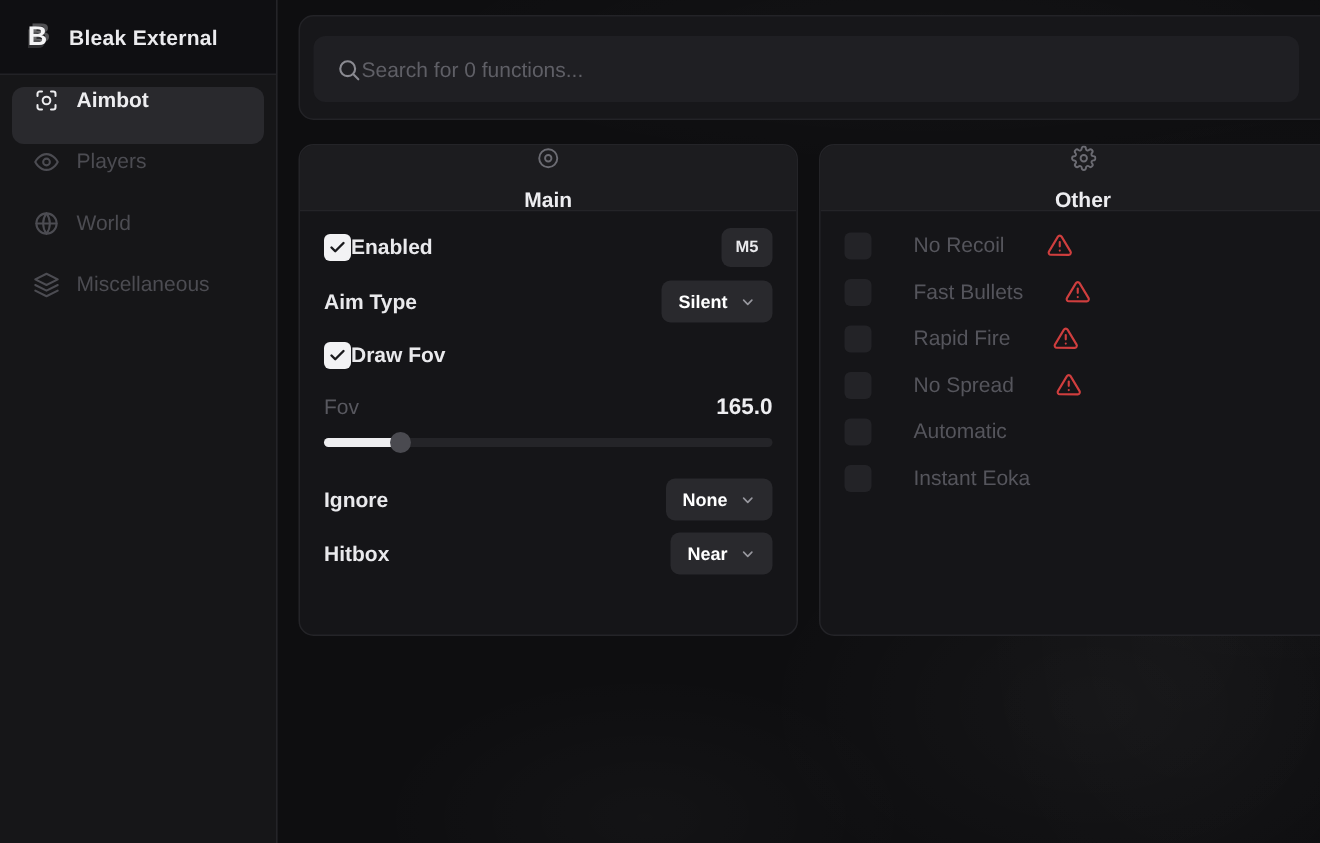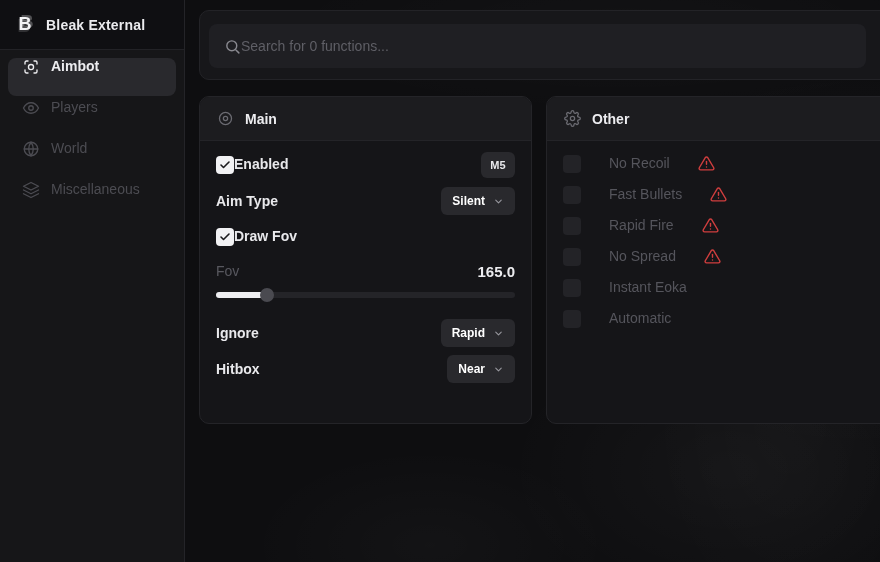--- a/index.html
+++ b/index.html
@@ -63,21 +63,21 @@
   .search-box input::placeholder { color:#5f5f66; }
 
   .panel {
     position:absolute; top:96px; height:328px; z-index:1;
     background:#151518; border:1px solid #242428; border-radius:10px;
   }
   .panel.main  { left:199px; width:333px; }
   .panel.other { left:546px; width:352px; }
   .panel-header {
     height:44px; display:flex; align-items:center; gap:11px; padding:0 17px;
-    background:#1c1c1f; border-bottom:1px solid #242428; border-radius:9px 9px 0 0;
+    background:#1c1c1f; border-bottom:1px solid #242428; border-radius:9px 9px 0 0;flex-direction:column;
   }
   .panel-header .ic { width:17px; height:17px; color:#6b6b72; display:inline-flex; }
   .panel-title { font-size:14px; font-weight:600; color:#ededf0; }
   .panel-body { padding:10px 16px 0 16px; }
 
   .row { display:flex; align-items:center; justify-content:space-between; min-height:28px; }
   .row + .row { margin-top:8px; }
   .left-group { display:flex; align-items:flex-start; }
   .lbl { font-size:14px; font-weight:600; color:#e9e9ec; }
   .lbl.dim { color:#58585f; font-weight:500; }
@@ -243,21 +243,21 @@
       </div>
       <div class="slider">
         <div class="slider-track"></div>
         <div class="slider-fill" style="width:17%"></div>
         <div class="slider-thumb" style="left:calc(17% - 7px)"></div>
       </div>
 
       <div class="row mt16">
         <span class="lbl">Ignore</span>
         <span class="dropdown">
-          <span class="val">Rapid</span>
+          <span class="val">None</span>
           <span class="ic">
             <svg viewBox="0 0 24 24" fill="none" stroke="currentColor" stroke-width="2.4" stroke-linecap="round" stroke-linejoin="round">
                 <path d="m6 9 6 6 6-6"></path>
               </svg>
           </span>
         </span>
       </div>
 
       <div class="row mt14">
         <span class="lbl">Hitbox</span>
@@ -339,27 +339,27 @@
               <path d="M12 9v4"></path>
               <path d="M12 17h.01"></path>
           </svg>
         </span>
       </div>
 
       <div class="other-row">
         <span class="checkbox">
           
         </span>
+        <span class="other-lbl">Automatic</span>
+
+      </div>
+
+      <div class="other-row">
+        <span class="checkbox">
+          
+        </span>
         <span class="other-lbl">Instant Eoka</span>
-
-      </div>
-
-      <div class="other-row">
-        <span class="checkbox">
-          
-        </span>
-        <span class="other-lbl">Automatic</span>
 
       </div>
 
     </div>
   </div>
 </div>
 
 </body></html>

